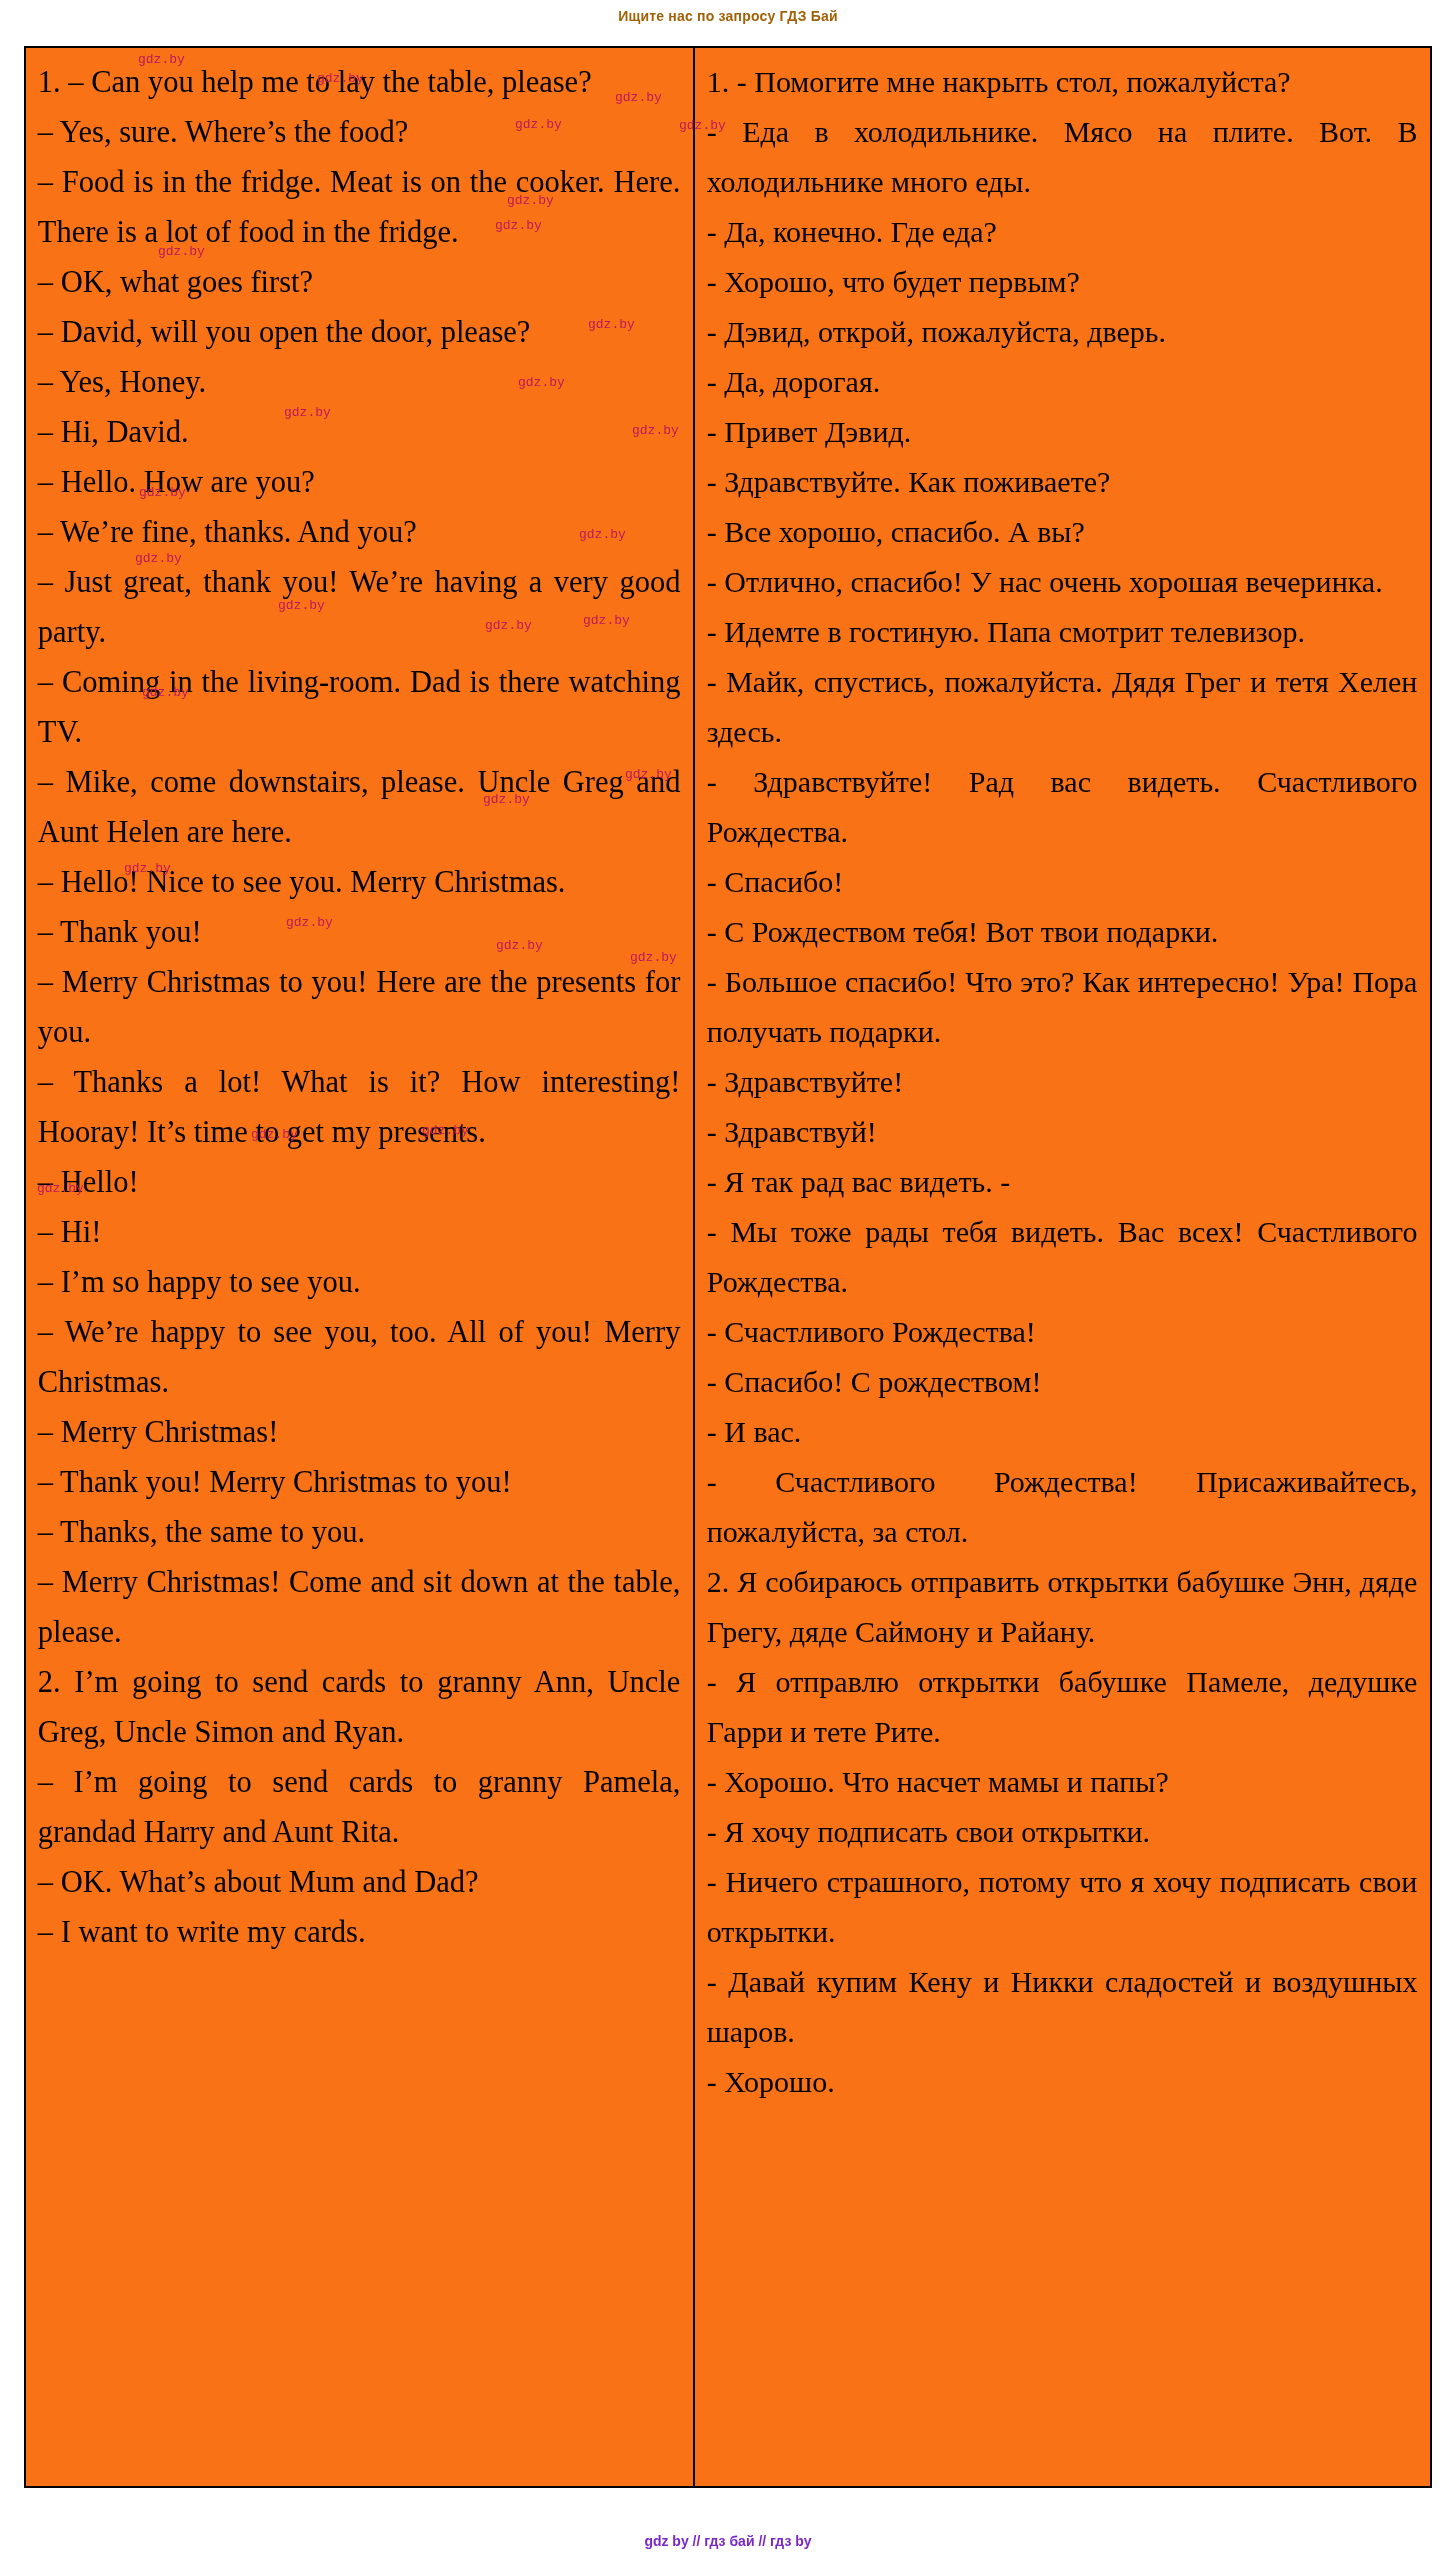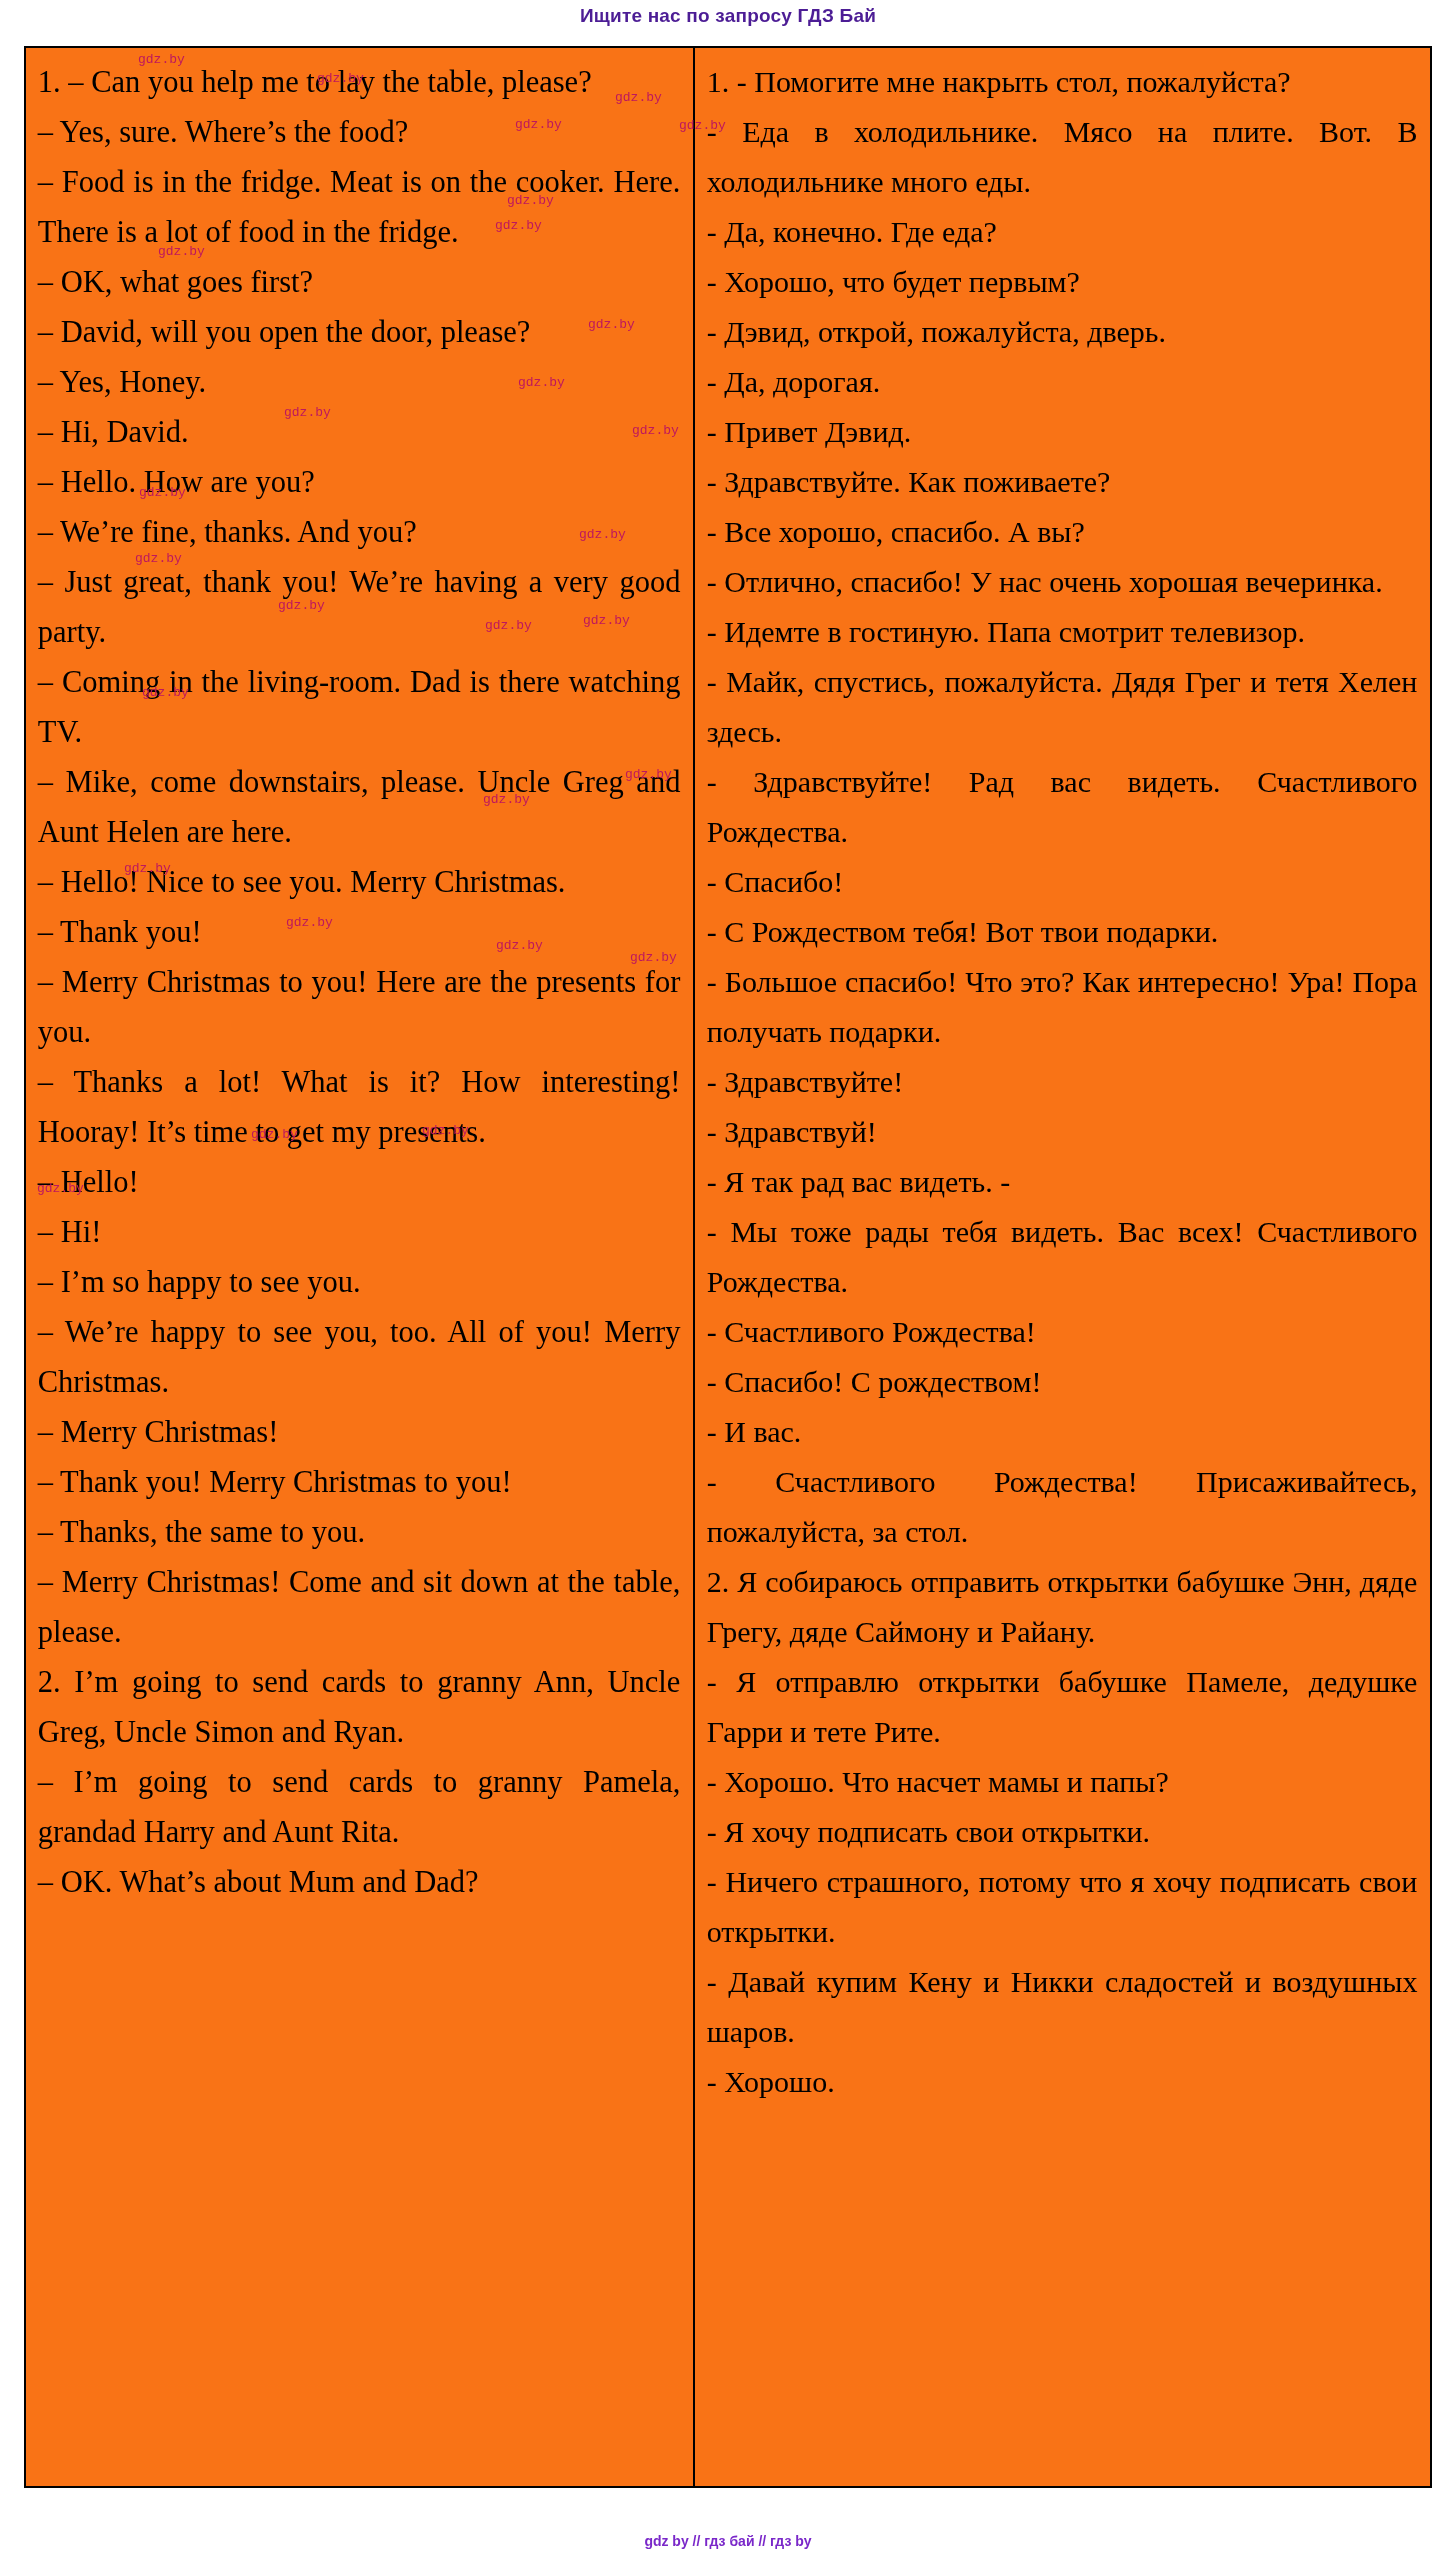--- a/index.html
+++ b/index.html
@@ -20,23 +20,23 @@
     position: absolute;
     top: 0;
     left: 0;
     width: 1456px;
     height: 32px;
     display: flex;
     align-items: center;
     justify-content: center;
   }
   .top-banner-text {
-    color: #4c1d95;
+    color: #a16207;
     font-family: "Liberation Sans", sans-serif;
-    font-size: 19px;
+    font-size: 14px;
     font-weight: 600;
     letter-spacing: 0.2px;
     white-space: nowrap;
   }
 
   
   .answer-table {
     position: absolute;
     left: 23.6px;
     top: 46px;
@@ -138,20 +138,21 @@
     <p class="line">– Hi!</p>
     <p class="line">– I’m so happy to see you.</p>
     <p class="line">– We’re happy to see you, too. All of you! Merry Christmas.</p>
     <p class="line">– Merry Christmas!</p>
     <p class="line">– Thank you! Merry Christmas to you!</p>
     <p class="line">– Thanks, the same to you.</p>
     <p class="line">– Merry Christmas! Come and sit down at the table, please.</p>
     <p class="line">2. I’m going to send cards to granny Ann, Uncle Greg, Uncle Simon and Ryan.</p>
     <p class="line">– I’m going to send cards to granny Pamela, grandad Harry and Aunt Rita.</p>
     <p class="line">– OK. What’s about Mum and Dad?</p>
+    <p class="line">– I want to write my cards.</p>
   </div>
 
   <div class="col col-ru">
     <p class="line">1. - Помогите мне накрыть стол, пожалуйста?</p>
     <p class="line">- Еда в холодильнике. Мясо на плите. Вот. В холодильнике много еды.</p>
     <p class="line">- Да, конечно. Где еда?</p>
     <p class="line">- Хорошо, что будет первым?</p>
     <p class="line">- Дэвид, открой, пожалуйста, дверь.</p>
     <p class="line">- Да, дорогая.</p>
     <p class="line">- Привет Дэвид.</p>

